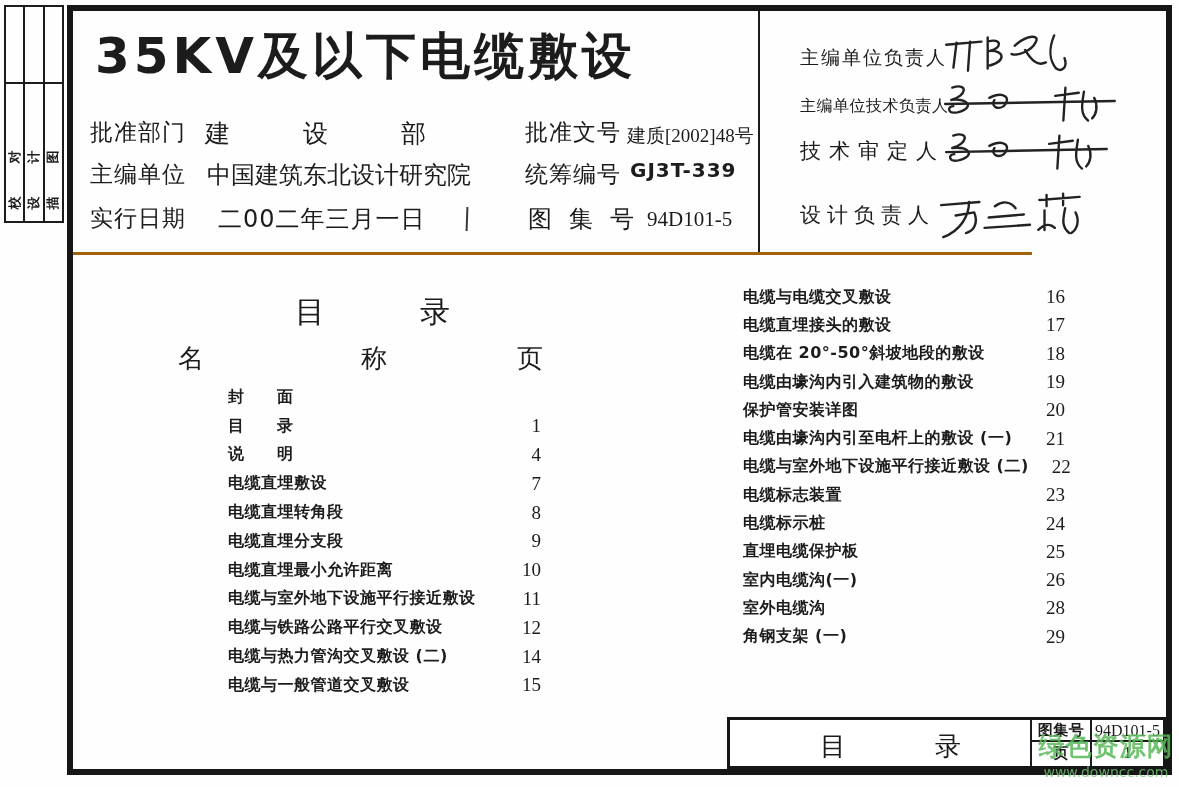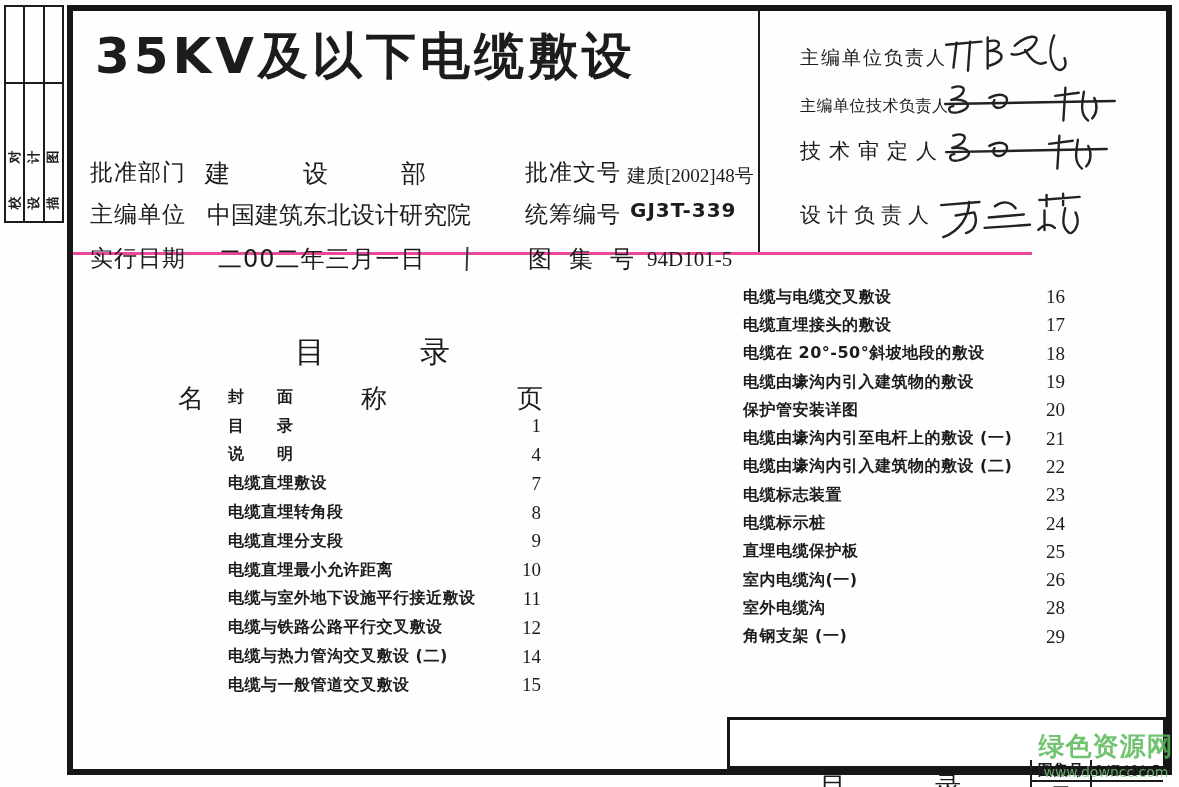--- a/index.html
+++ b/index.html
@@ -1,21 +1,21 @@
 <!DOCTYPE html>
 <html><head>
 <meta charset="utf-8">
 <style>
   * { margin:0; padding:0; box-sizing:border-box; }
   body { background:#ffffff; }
   .page {
     position:relative; width:1179px; height:787px; background:#fefefe;
     font-family:"DejaVu Sans", sans-serif; color:#1c1c1c; overflow:hidden;
   }
-  .abs { position:absolute;margin-top:40px; }
+  .abs { position:absolute; }
 
   
   .sidebar {
     position:absolute; left:4px; top:5px; width:60px; height:218px;
     border:2px solid #1c1c1c; display:flex;
   }
   .sb-col { flex:1; position:relative; border-right:2px solid #1c1c1c; }
   .sb-col:last-child { border-right:none; }
   .sb-divider { position:absolute; left:0; top:75px; width:100%; height:2px; background:#1c1c1c; }
   .sb-char {
@@ -27,21 +27,21 @@
   .sb-bottom { top:188px; }
 
   
   .frame {
     position:absolute; left:67px; top:5px; width:1105px; height:770px;
     border:6px solid #161616;
   }
 
   
   .header { position:absolute; left:0; top:0; width:959px; height:244px;
-    border-bottom:3px solid #ec4899; }
+    border-bottom:3px solid #a16207; }
   .header-right { position:absolute; left:685px; top:0; width:408px; height:241px;
     border-left:2px solid #1c1c1c; }
 
   .doc-title { position:absolute; left:22px; top:12px; font-size:50px; font-weight:600;
     letter-spacing:4px; white-space:nowrap; }
 
   .meta span { white-space:nowrap; }
   .r1 { top:106px; } .r2 { top:148px; } .r3 { top:192px; }
   .lbl { font-size:23px; letter-spacing:1px; }
   .c-lbl1 { left:17px; }
@@ -288,21 +288,21 @@
             <span class="toc-name">保护管安装详图</span>
             <span class="toc-page">20</span>
           </li>
 
           <li class="toc-row">
             <span class="toc-name">电缆由壕沟内引至电杆上的敷设 (一)</span>
             <span class="toc-page">21</span>
           </li>
 
           <li class="toc-row">
-            <span class="toc-name">电缆由壕沟内引入建筑物的敷设 (二)</span>
+            <span class="toc-name">电缆与室外地下设施平行接近敷设 (二)</span>
             <span class="toc-page">22</span>
           </li>
 
           <li class="toc-row">
             <span class="toc-name">电缆标志装置</span>
             <span class="toc-page">23</span>
           </li>
 
           <li class="toc-row">
             <span class="toc-name">电缆标示桩</span>

